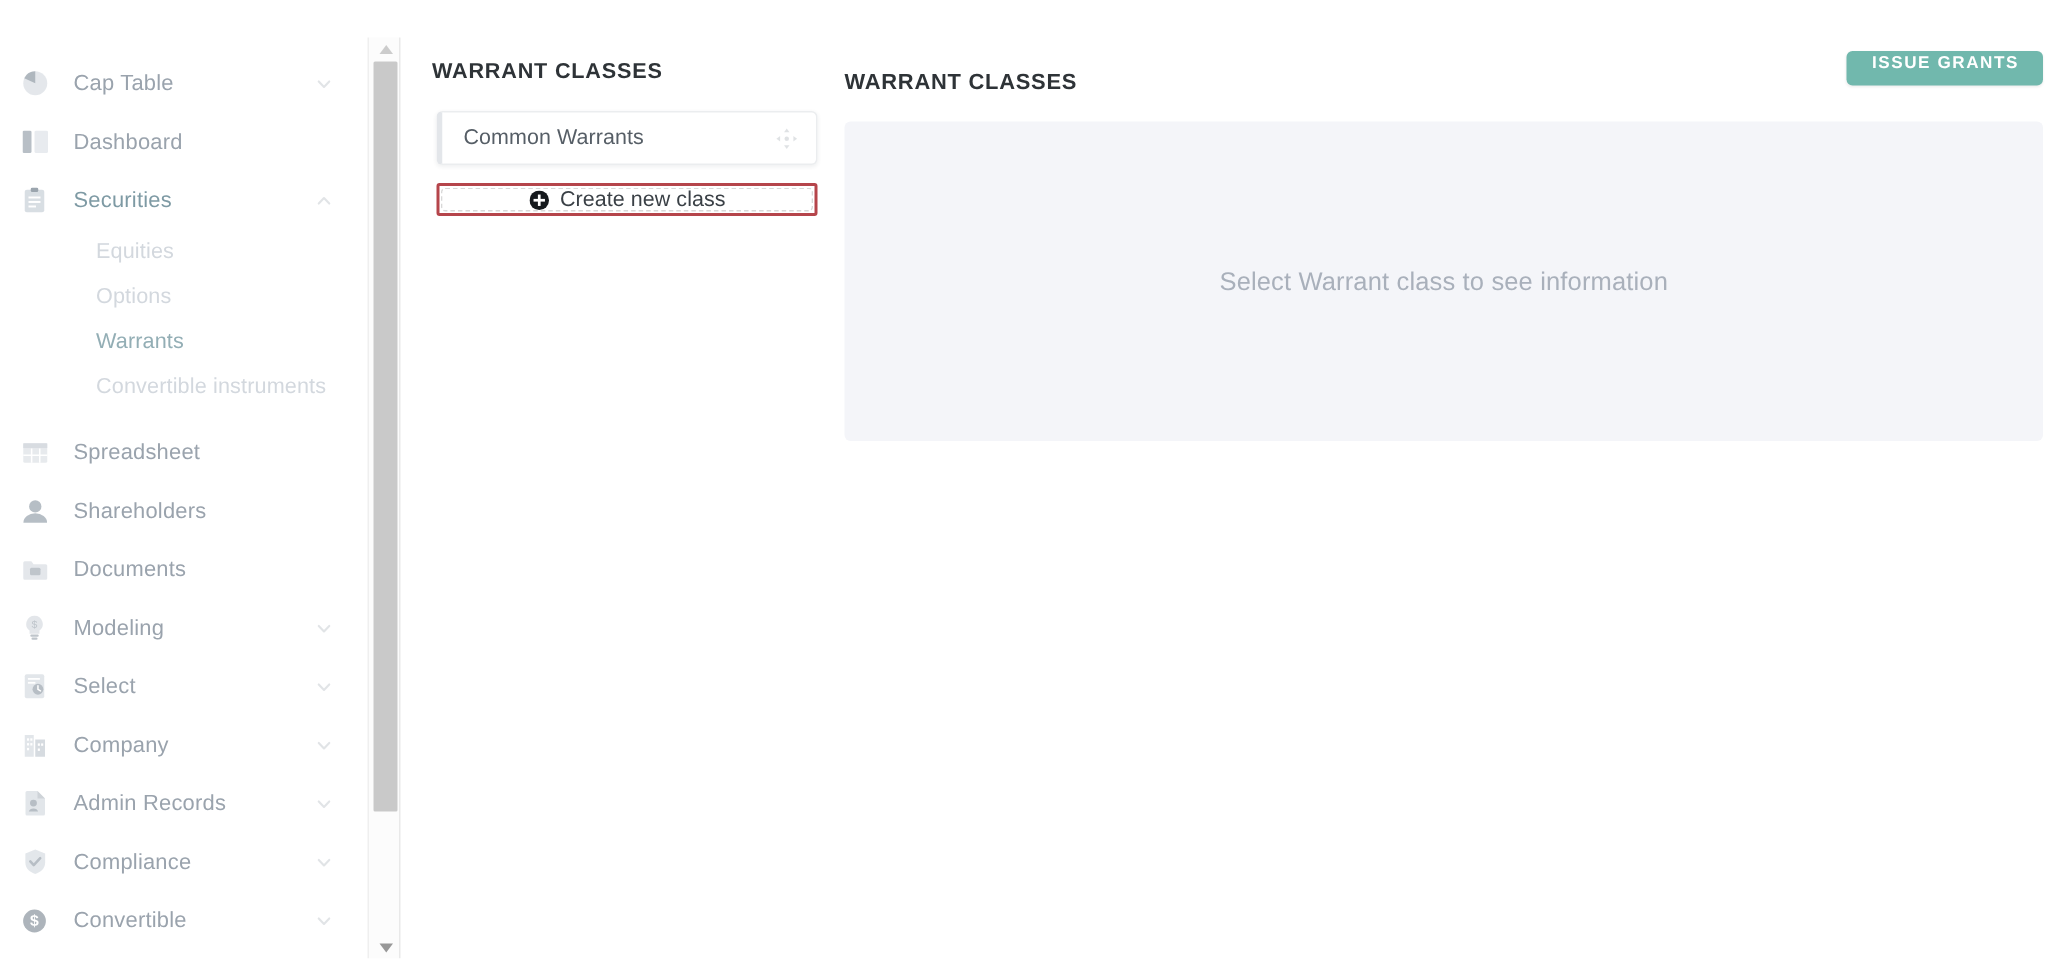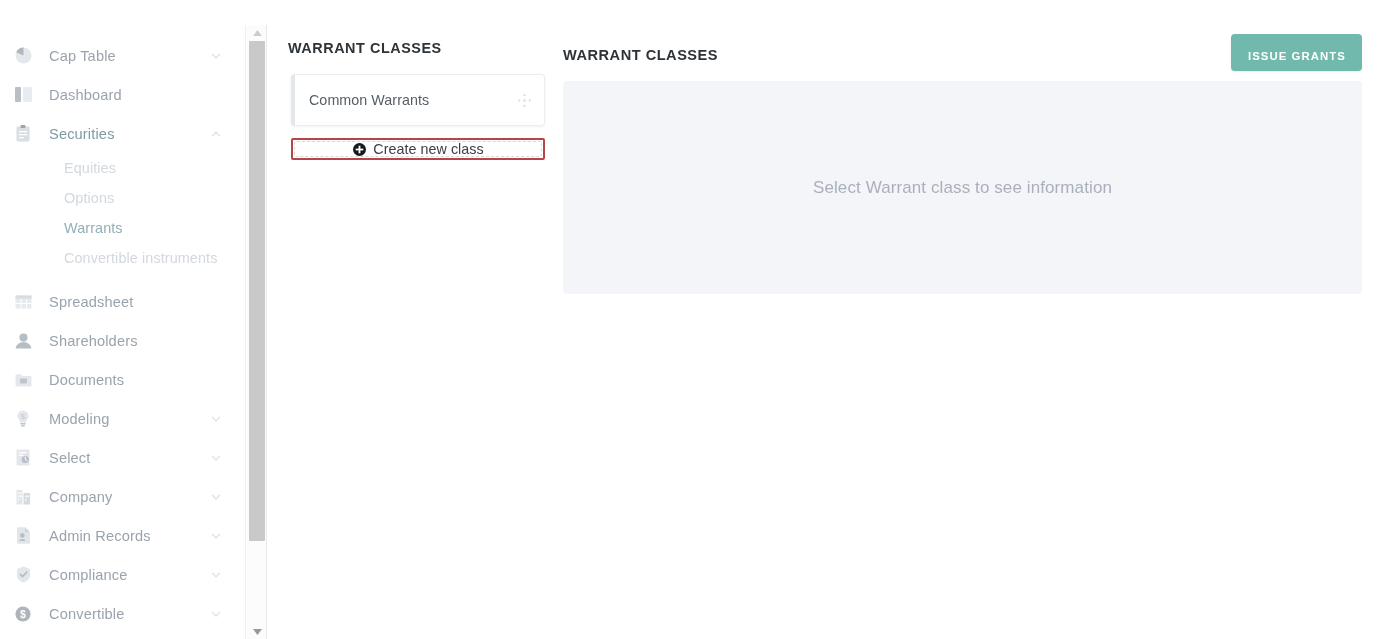--- a/index.html
+++ b/index.html
@@ -129,21 +129,21 @@
     font-size: 14.4px;
     font-weight: bold;
     color: #2e3337;
     letter-spacing: .55px;
     padding-left: 22px;
     margin-bottom: 18px;
   }
   .class-card {
     position: relative;
     margin: 0 11px 0 25px;
-    height: 52px;
+    height: 36px;
     background: #ffffff;
     border: 1px solid #ebedef;
     border-left: 4px solid #e3e6ea;
     border-radius: 4px;
     box-shadow: 0 1px 3px rgba(30,40,60,.07);
     display: flex;
     align-items: center;
     padding: 0 12px 0 14px;
     cursor: pointer;
   }
@@ -218,21 +218,21 @@
     position: absolute;
     right: 15px;
     top: 34px;
     background: #71b8ad;
     color: #ffffff;
     font-size: 11.4px;
     font-weight: bold;
     letter-spacing: 1.05px;
     border: none;
     border-radius: 4px;
-    padding: 16px 16px 9px 17px;
+    padding: 2px 16px 9px 17px;
     cursor: pointer;
     font-family: "Liberation Sans", sans-serif;
     box-shadow: 0 1px 2px rgba(0,0,0,.08);
   }
   .empty-panel {
     margin-top: 11px;
     height: 213px;
     background: #f4f5f9;
     border-radius: 4px;
     display: flex;

